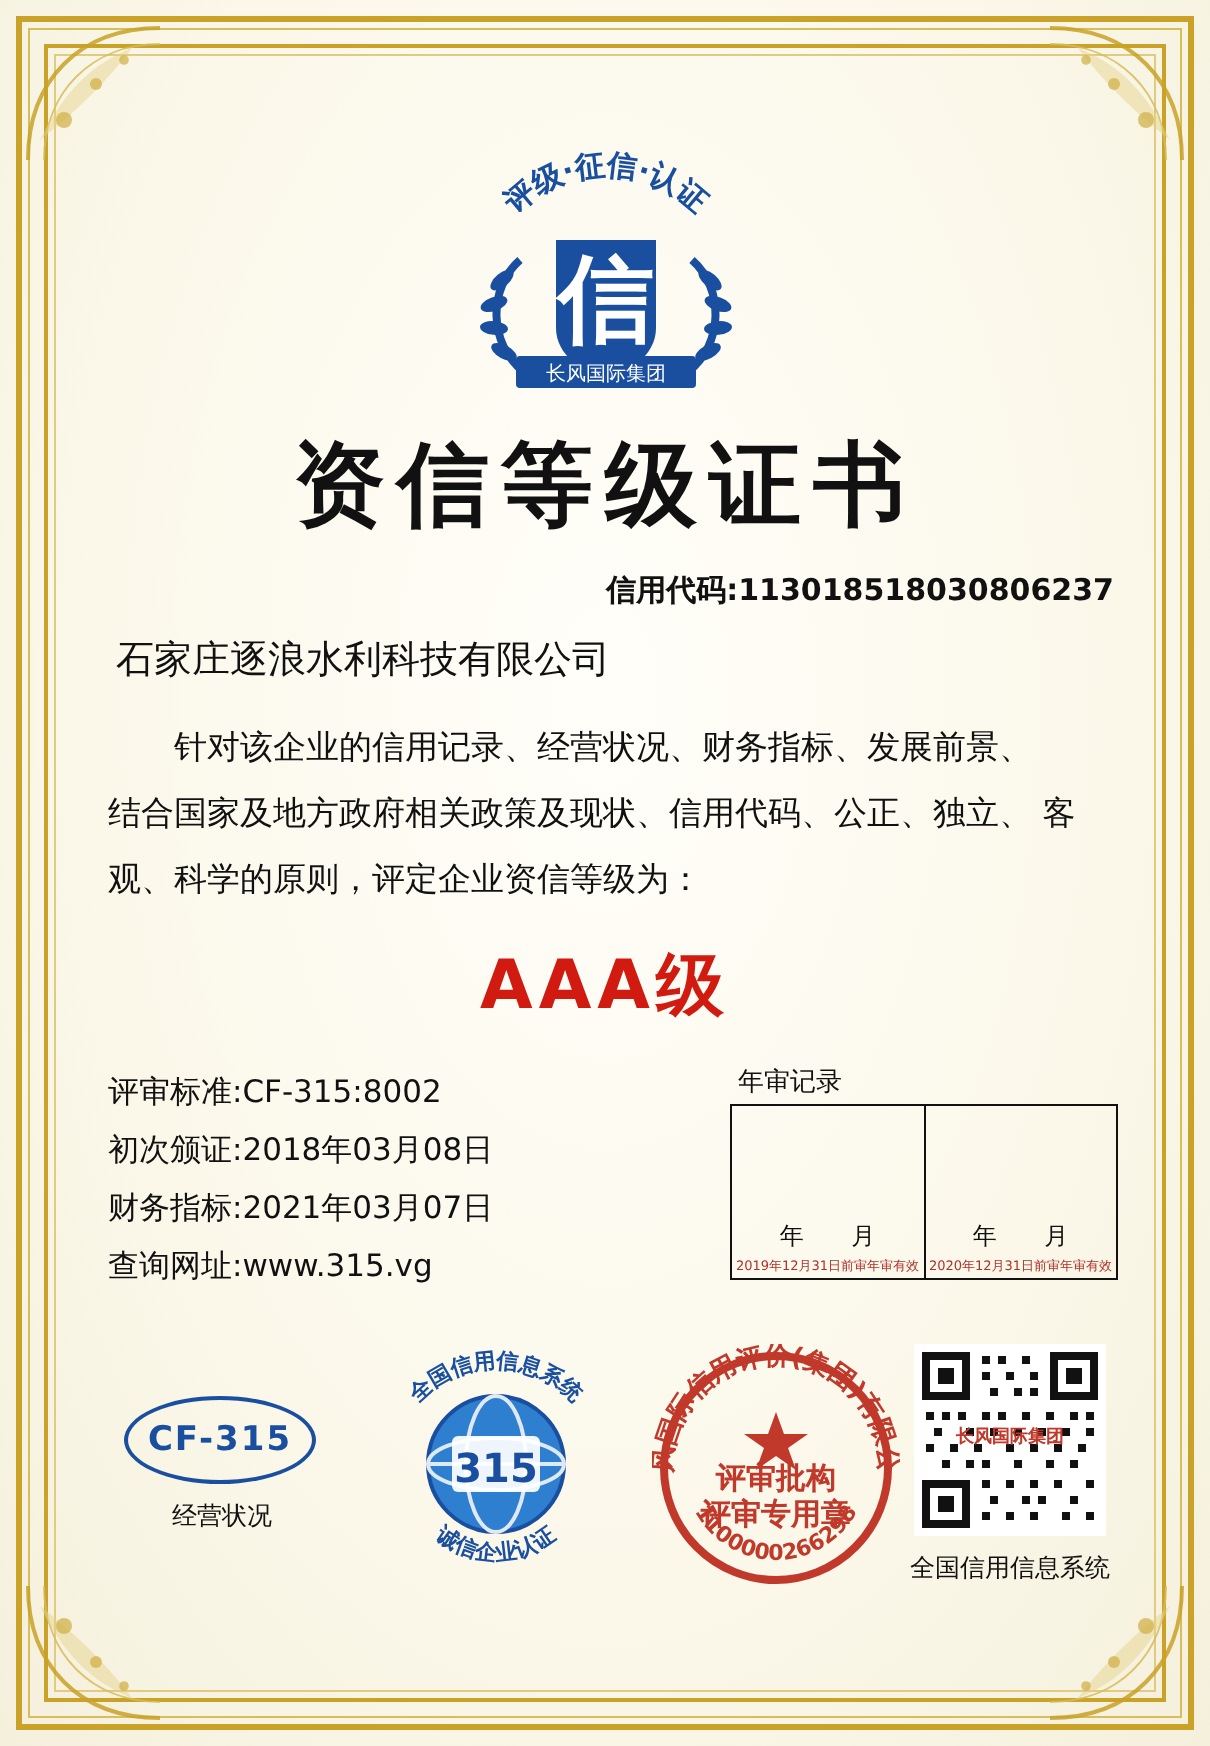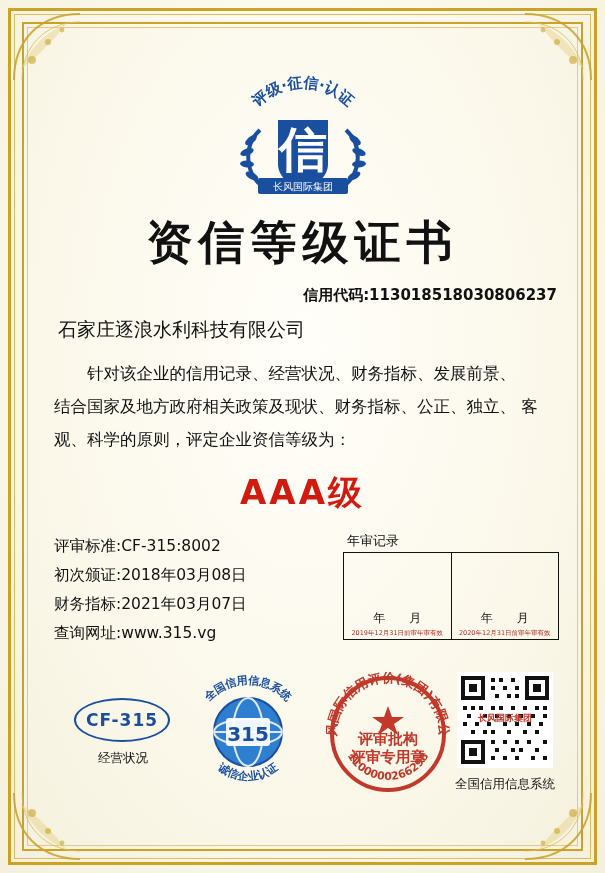--- a/index.html
+++ b/index.html
@@ -114,21 +114,21 @@
   .info{
     padding-left:14px;
     font-size:15.5px;
     line-height:29px;
     color:#111;
     font-family:"DejaVu Sans", sans-serif;
   }
   .info .row{white-space:nowrap;}
 
   .annual{
-    width:216px;
+    width:194px;
     margin-right:6px;
   }
   .annual-title{
     font-size:13px;
     font-family:"DejaVu Sans", sans-serif;
     color:#111;
     padding-left:4px;
     margin-bottom:2px;
   }
   .annual-box{
@@ -162,21 +162,21 @@
   }
 
   
   .seals{
     position:relative;
     height:150px;
     margin-top:22px;
   }
   .seal{position:absolute;}
 
-  .cf-seal{left:34px;top:28px;width:98px;text-align:center;}
+  .cf-seal{left:22px;top:28px;width:98px;text-align:center;}
   .cf-oval{
     width:92px;height:40px;
     border:2px solid #1a4fa0;
     border-radius:50%;
     color:#1a4fa0;
     font-size:17px;
     font-weight:bold;
     font-family:"DejaVu Sans", sans-serif;
     display:flex;align-items:center;justify-content:center;
     letter-spacing:1px;
@@ -294,21 +294,21 @@
     </div>
 
     <div class="title">资信等级证书</div>
 
     <div class="code-line">信用代码:113018518030806237</div>
 
     <div class="company">石家庄逐浪水利科技有限公司</div>
 
     <div class="body-text">
       <span class="indent">针对该企业的信用记录、经营状况、财务指标、发展前景、</span>
-      <span>结合国家及地方政府相关政策及现状、财务指标、公正、独立、</span>
+      <span>结合国家及地方政府相关政策及现状、信用代码、公正、独立、</span>
       <span>客观、科学的原则，评定企业资信等级为：</span>
     </div>
 
     <div class="grade">AAA级</div>
 
     <div class="lower">
       <div class="info">
         <div class="row">评审标准:CF-315:8002</div>
         <div class="row">初次颁证:2018年03月08日</div>
         <div class="row">财务指标:2021年03月07日</div>

